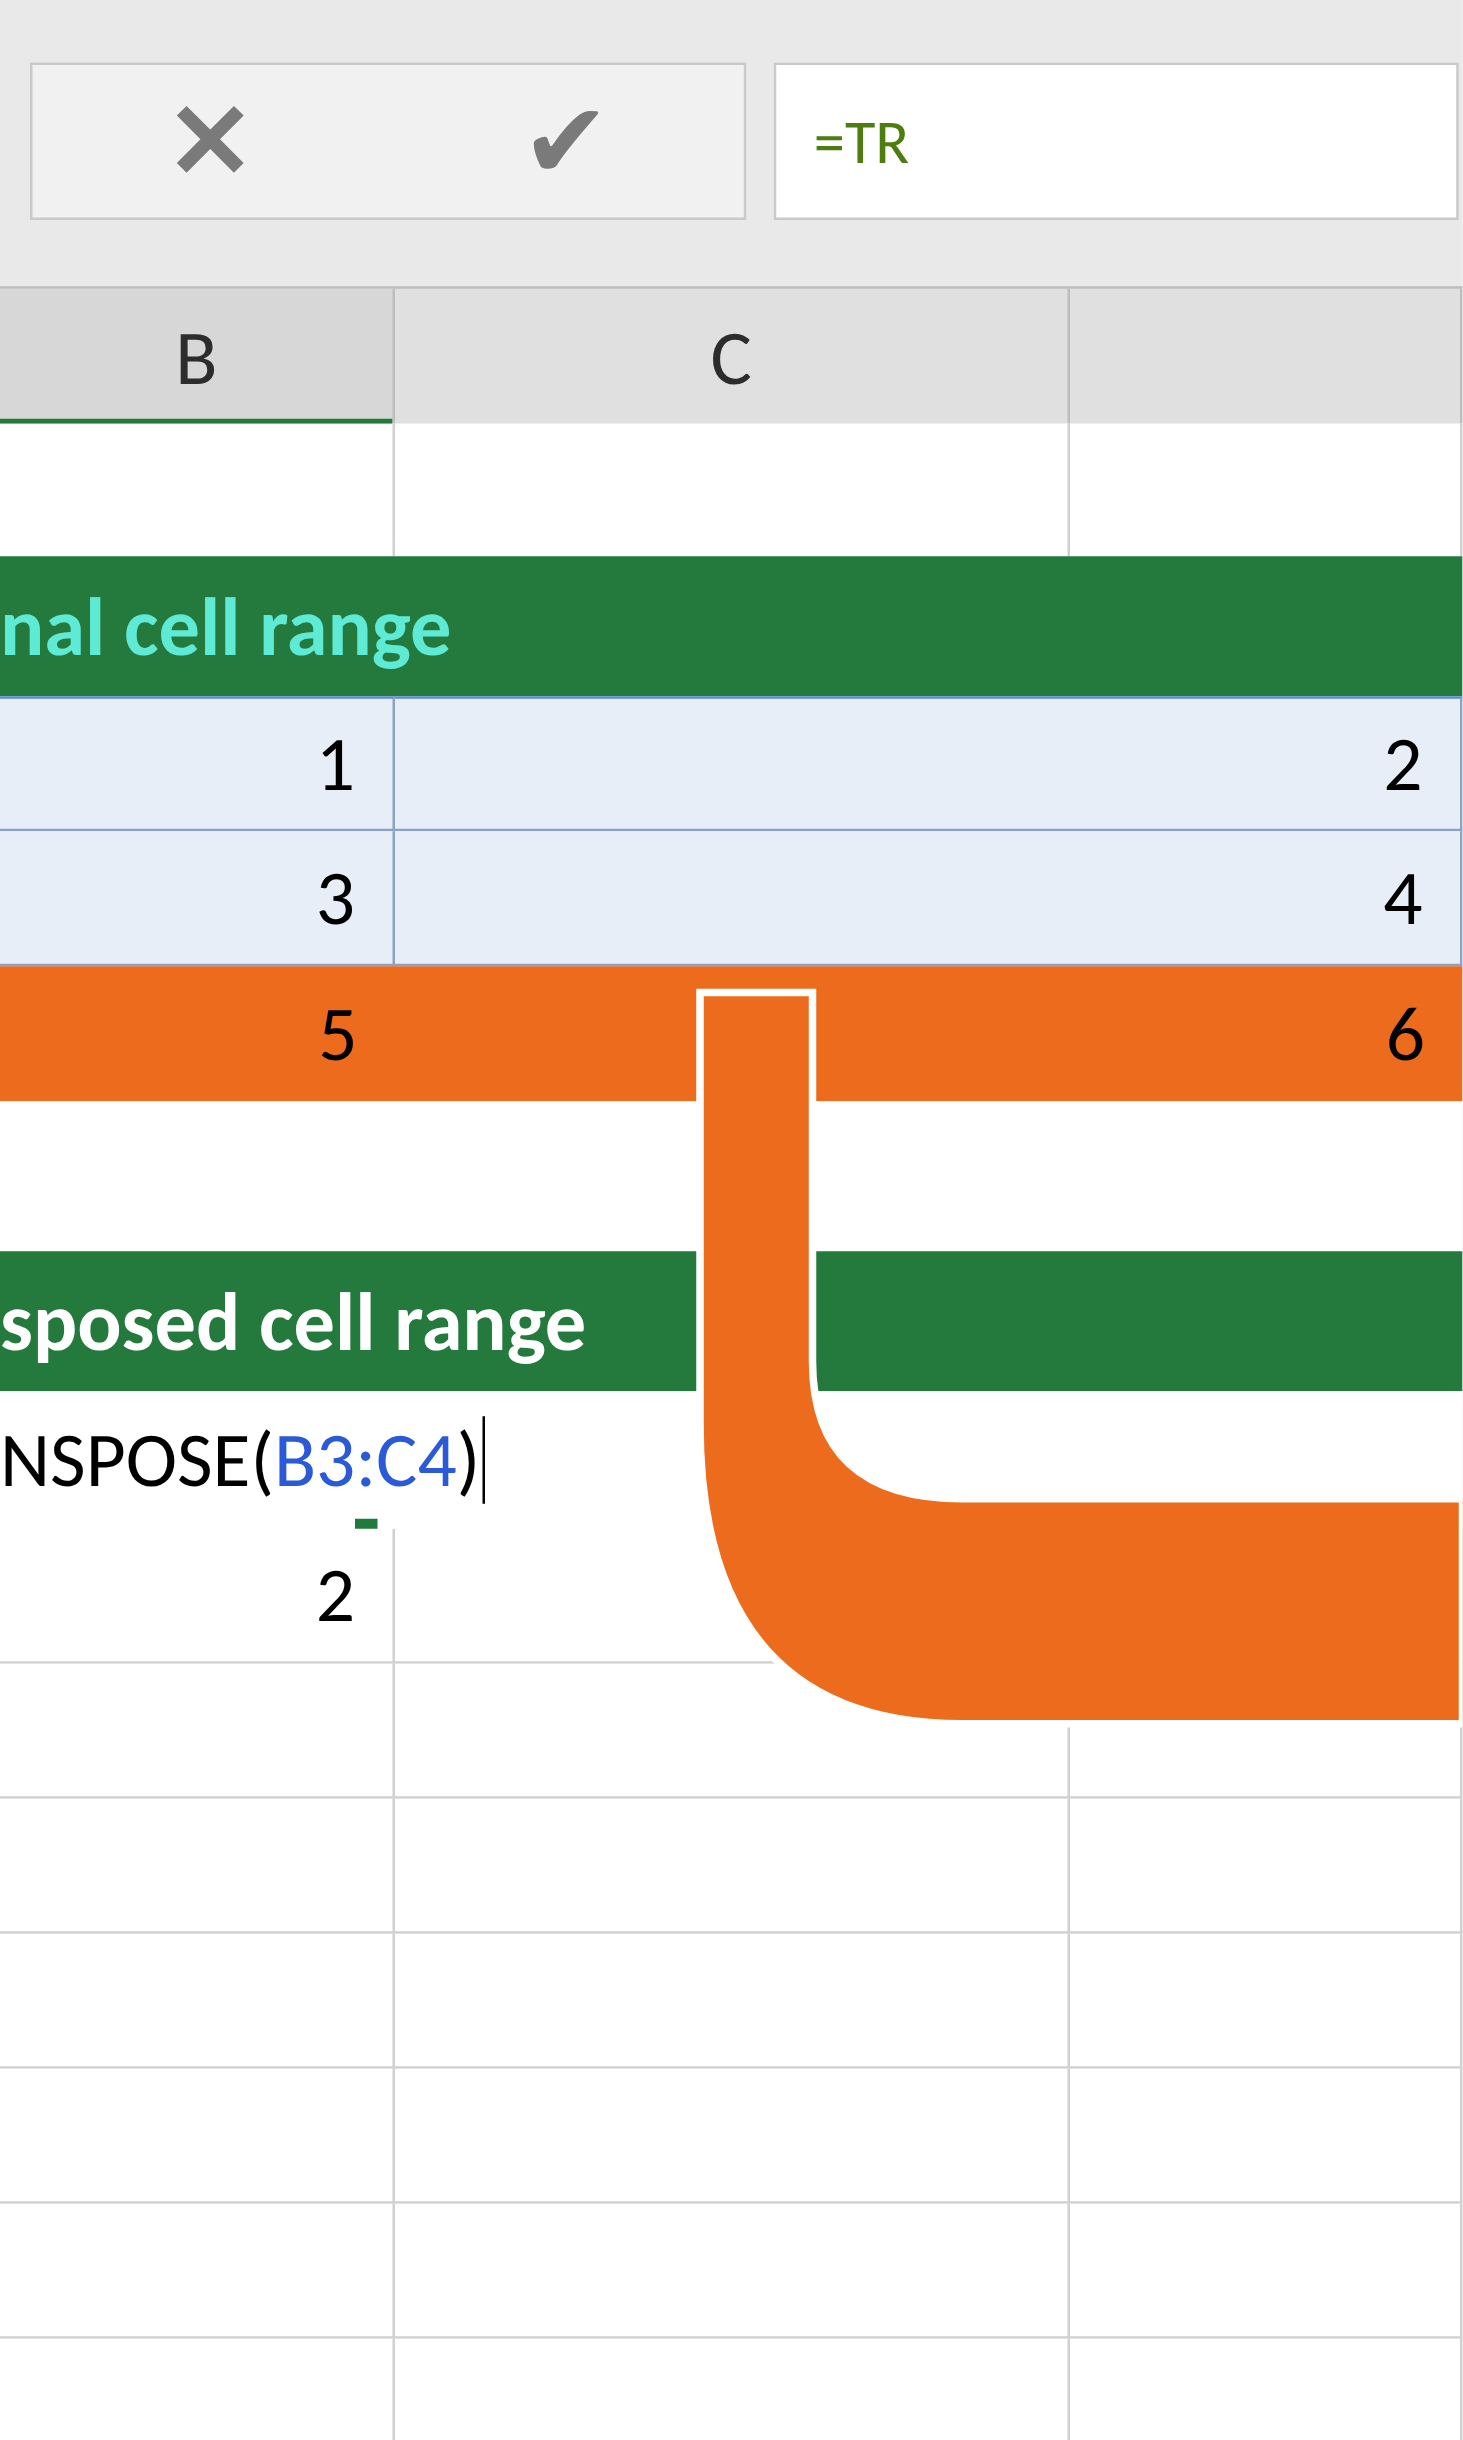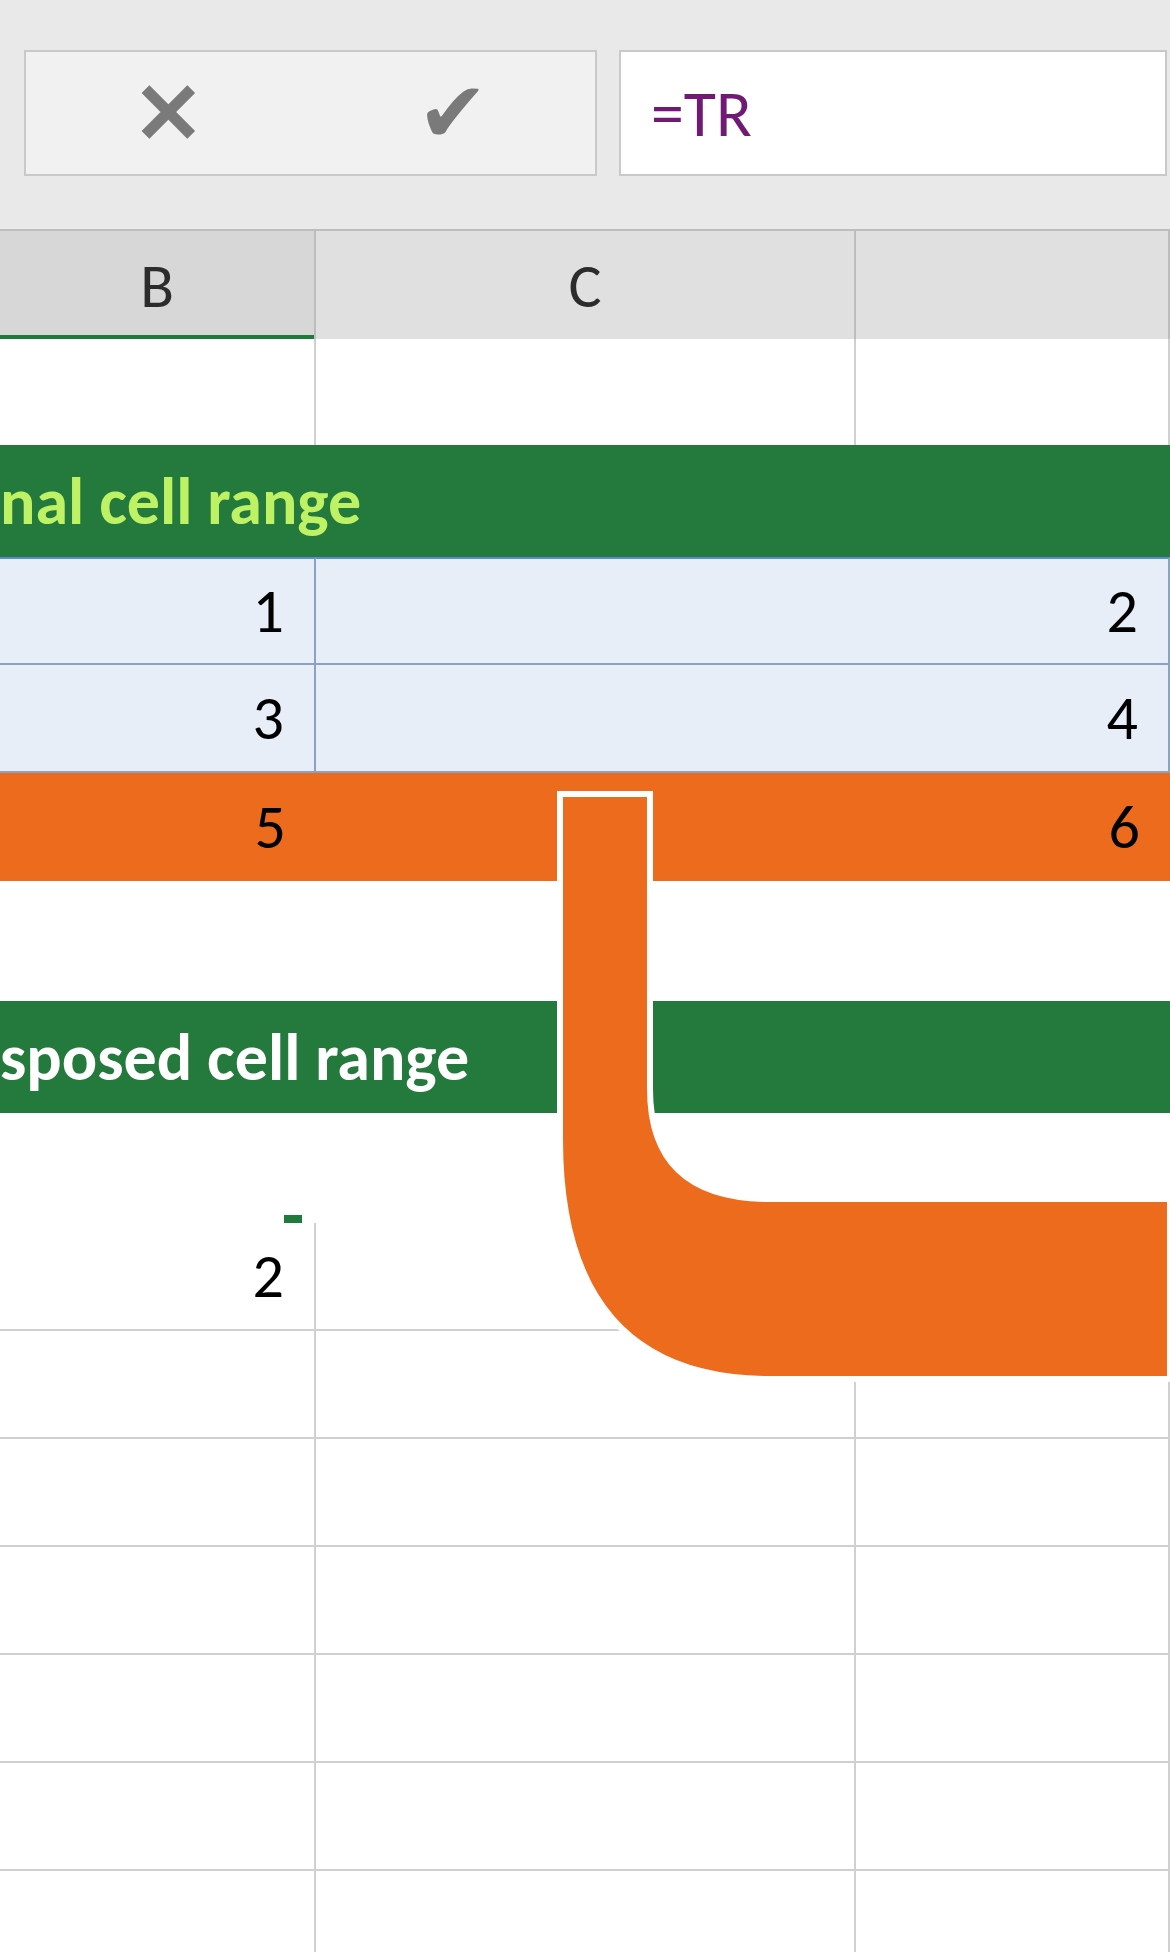--- a/index.html
+++ b/index.html
@@ -52,22 +52,22 @@
     position: absolute;
     left: 619px;
     top: 50px;
     width: 548px;
     height: 126px;
     background: #ffffff;
     border: 2px solid #c9c9c9;
     display: flex;
     align-items: center;
     padding-left: 30px;
-    font-size: 66px;
-    color: #701a75;
+    font-size: 50px;
+    color: #4d7c0f;
     box-sizing: border-box;
     overflow: hidden;
     white-space: nowrap;
   }
 
   
   .col-headers {
     position: absolute;
     left: 0;
     top: 229px;
@@ -126,21 +126,21 @@
   .cC { width: 540px; }
   .cD { width: 314px; }
 
   
   .row1 .cell { height: 106px; border-bottom: none; }
 
   
   .section-header {
     height: 112px;
     background: #247a3c;
-    color: #bef264;
+    color: #5eead4;
     font-weight: bold;
     font-size: 66px;
     padding-left: 0;
     border: none;
   }
   .section-header span { padding-left: 0; }
 
   
   .blue-row .cell {
     background: #e8eef8;
@@ -286,20 +286,26 @@
   </div>
 
   <div class="row">
     <div class="cell section-header2" style="width:1170px; justify-content:flex-start;">
       <span>sposed cell range</span>
     </div>
   </div>
 
   <div class="row">
     <div class="cell formula-cell" style="width:1170px;">
+      <div class="formula-cell-inner">
+        <span>NSPOSE(</span>
+          <span style="color:#2a5ad8;">B3:C4</span>
+          <span>)</span>
+          <span class="caret"></span>
+      </div>
       <div class="formula-cell-box"></div>
       <div class="formula-cell-handle"></div>
     </div>
   </div>
 
   <div class="row after-formula-row">
     <div class="cell cB">2</div>
     <div class="cell cC" style="width:854px;">4</div>
   </div>
 

